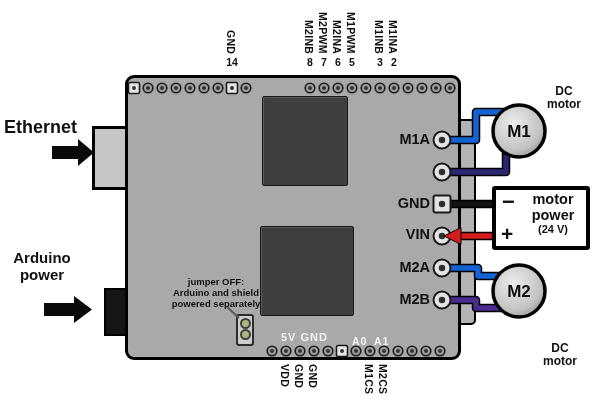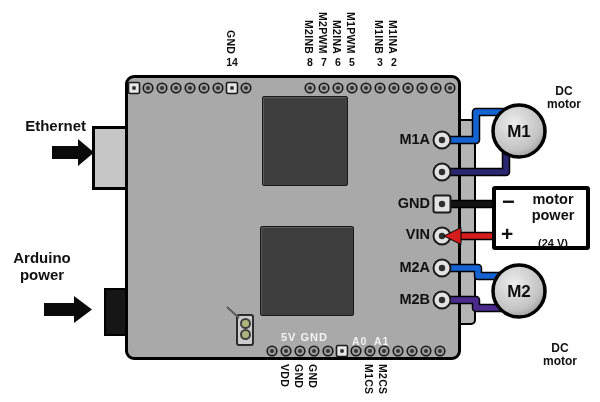--- a/index.html
+++ b/index.html
@@ -18,22 +18,22 @@
   .chip{position:absolute;background:#3e3e3e;border:1px solid #181818;border-radius:2px;z-index:2;
         box-shadow:inset 1px 1px 0 rgba(255,255,255,0.14);}
   .chip1{left:262px;top:96px;width:84px;height:88px;}
   .chip2{left:260px;top:226px;width:92px;height:88px;}
   .jumper{position:absolute;left:236px;top:314px;width:14px;height:28px;background:#ccc;
           border:2px solid #2c2c2c;border-radius:3px;z-index:2;}
   .jpin{position:absolute;width:7px;height:7px;border-radius:50%;background:#aeb57c;
         border:2px solid #3f3f3f;z-index:3;}
 
   
-  .eth{position:absolute;left:4px;top:117px;width:82px;text-align:right;font-weight:bold;
-       font-size:15px;z-index:6;}
+  .eth{position:absolute;left:4px;top:117px;width:82px;text-align:left;font-weight:bold;
+       font-size:18px;z-index:6;}
   .ard{position:absolute;left:0;top:249px;width:84px;text-align:center;font-weight:bold;
        font-size:15px;line-height:17px;z-index:6;}
   .vlabel{position:absolute;writing-mode:vertical-rl;font-weight:bold;font-size:10.5px;
           color:#0d0d0d;letter-spacing:0.3px;z-index:6;white-space:nowrap;}
   .pin-num{position:absolute;top:56px;width:20px;text-align:center;font-weight:bold;
            font-size:10.5px;z-index:6;}
   .term{position:absolute;left:350px;width:80px;text-align:right;font-weight:bold;
         font-size:14.5px;z-index:6;}
   .silk{position:absolute;color:#f2f2f2;font-weight:bold;z-index:2;}
   .silk-power{left:281px;top:331px;font-size:11px;letter-spacing:1px;}
@@ -45,21 +45,21 @@
   .mcap1{left:536px;top:85px;}
   .mcap2{left:532px;top:342px;}
 
   
   .powerbox{position:absolute;left:492px;top:186px;width:90px;height:56px;background:#fff;
             border:4px solid #000;border-radius:3px;z-index:6;}
   .minus{position:absolute;left:6px;top:1px;font-size:22px;font-weight:bold;line-height:22px;}
   .plus{position:absolute;left:5px;top:33px;font-size:21px;font-weight:bold;line-height:21px;}
   .ptext{position:absolute;left:26px;top:1px;width:62px;text-align:center;}
   .p1{font-size:14.5px;font-weight:bold;line-height:16px;}
-  .p2{font-size:11px;font-weight:bold;margin-top:14px;}
+  .p2{font-size:11px;font-weight:bold;margin-top:0;}
 
   #overlay{position:absolute;left:0;top:0;z-index:4;pointer-events:none;}
   .motor-text{font-family:"Liberation Sans",sans-serif;font-size:17px;font-weight:bold;
               text-anchor:middle;fill:#0e0e0e;}
 </style>
 </head>
 <body>
 
 <div class="stage">
 
@@ -227,20 +227,25 @@
   <div class="vlabel" style="left:307px;top:364px">GND</div>
   <div class="vlabel" style="left:363px;top:364px">M1CS</div>
   <div class="vlabel" style="left:377px;top:364px">M2CS</div>
 
   <div class="term" style="top:131px">M1A</div>
   <div class="term" style="top:195px">GND</div>
   <div class="term" style="top:226px">VIN</div>
   <div class="term" style="top:259px">M2A</div>
   <div class="term" style="top:291px">M2B</div>
 
+  <div class="jnote">
+    <div>jumper OFF:</div>
+    <div>Arduino and shield</div>
+    <div>powered separately</div>
+  </div>
 
   <div class="mcap mcap1">
     <div>DC</div>
     <div>motor</div>
   </div>
   <div class="mcap mcap2">
     <div>DC</div>
     <div>motor</div>
   </div>
 

